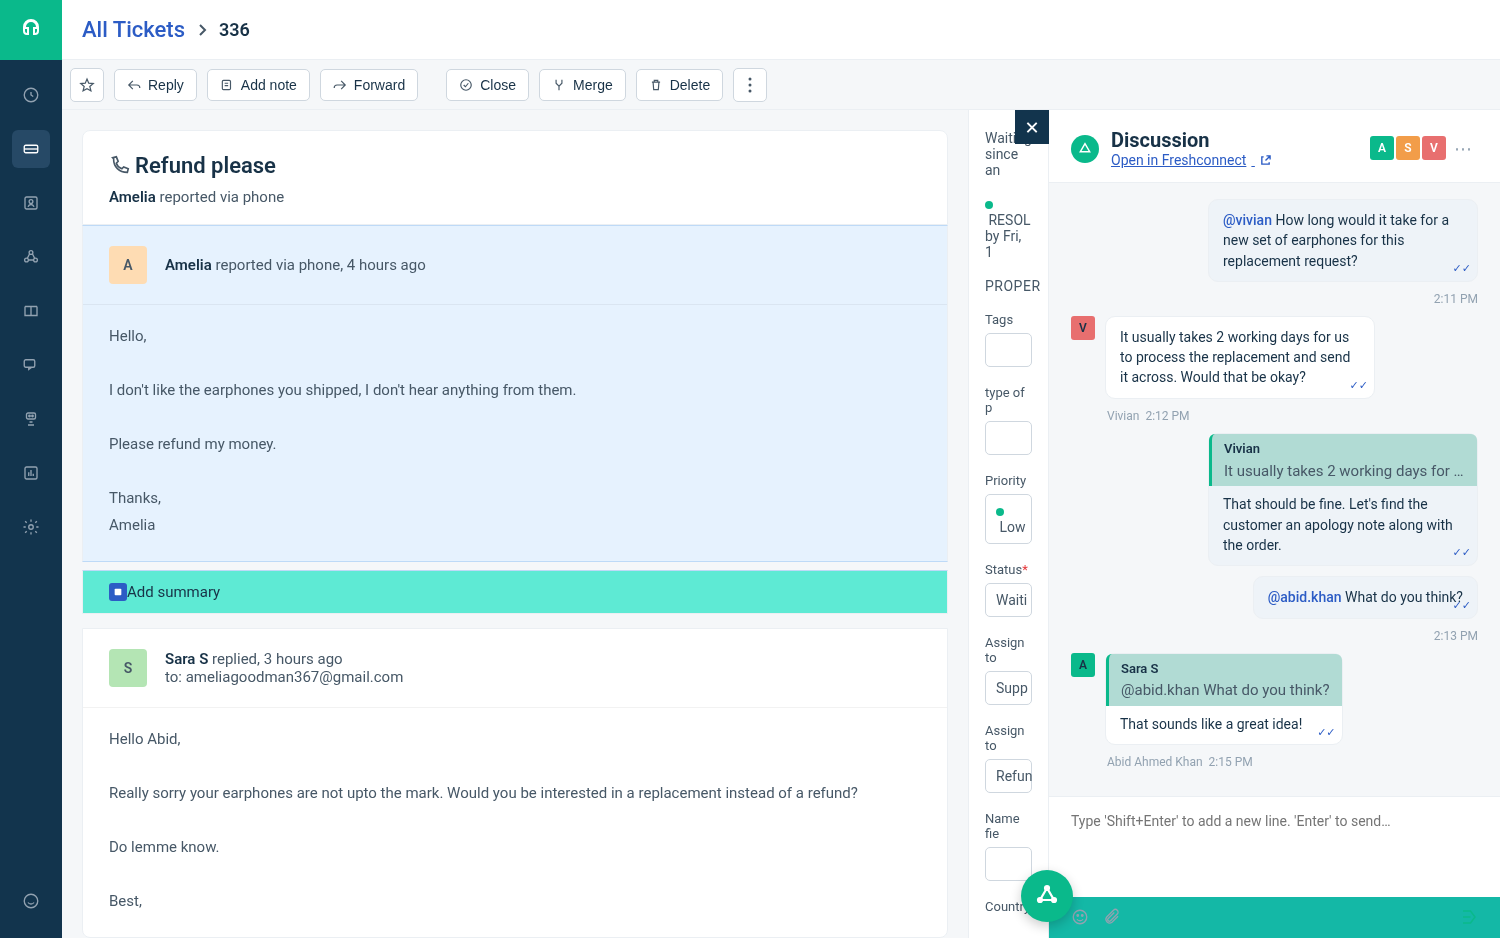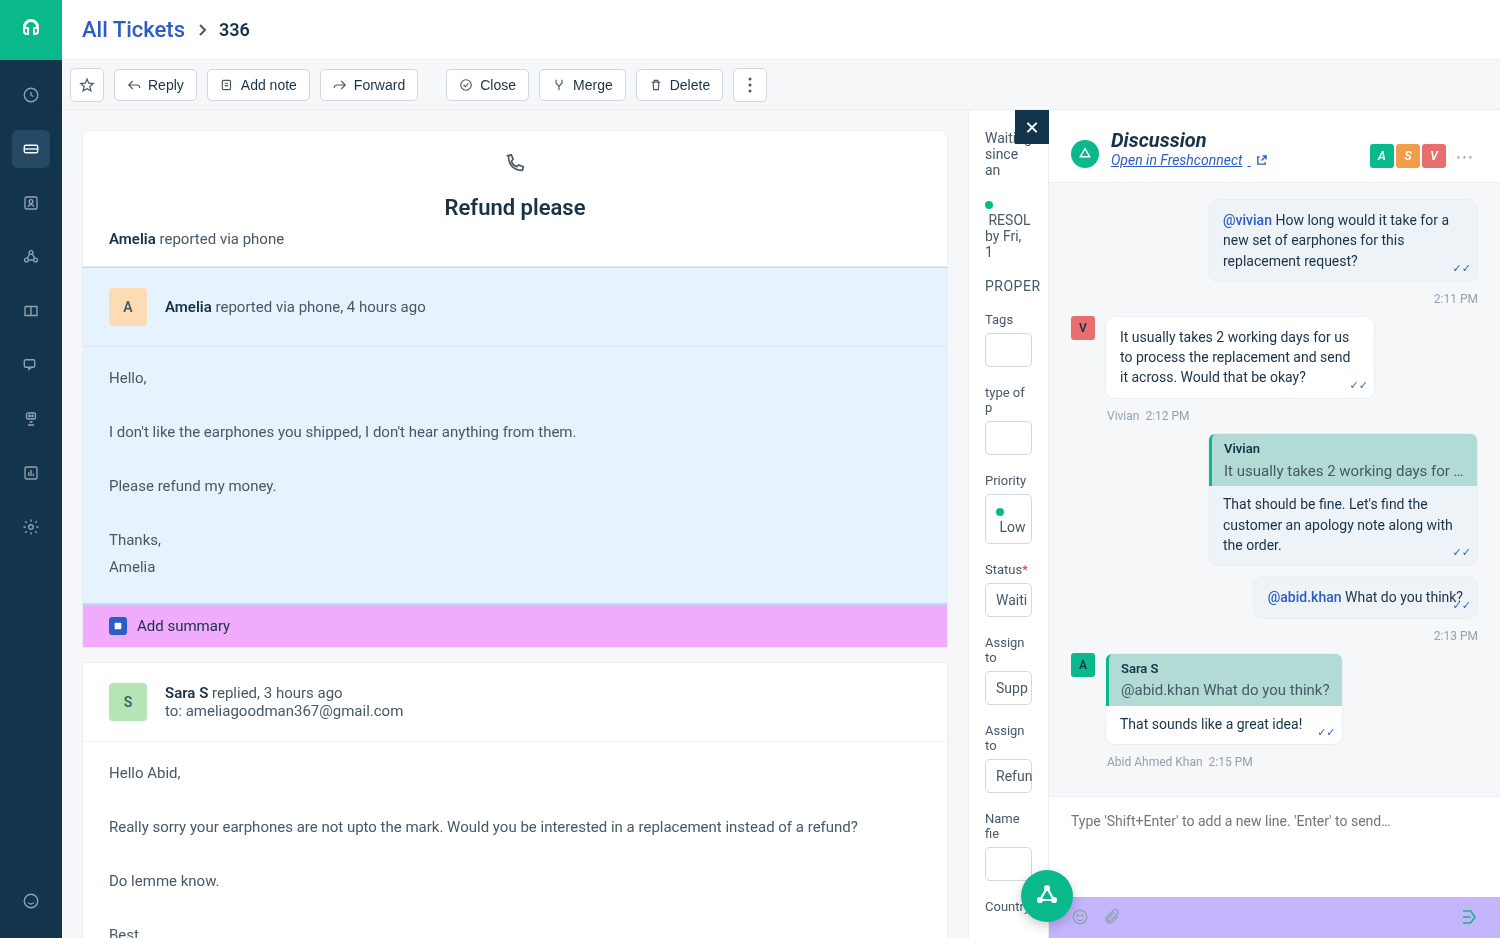--- a/index.html
+++ b/index.html
@@ -22,51 +22,51 @@
 .breadcrumb-current { font-size: 18px; color: #183247; font-weight: 600; }
 
 .toolbar { height: 50px; background: #f5f7f9; border-bottom: 1px solid #ebeff3; display: flex; align-items: center; padding: 0 8px; gap: 10px; }
 .tb-btn { background: #fff; border: 1px solid #cfd7df; border-radius: 5px; padding: 7px 12px; display: flex; align-items: center; gap: 7px; cursor: pointer; color: #183247; font-size: 14px; }
 .tb-icon-btn { background: #fff; border: 1px solid #cfd7df; border-radius: 5px; width: 34px; height: 34px; display: flex; align-items: center; justify-content: center; cursor: pointer; color: #475867; }
 
 .content-row { flex: 1; display: flex; min-height: 0; }
 
 .ticket-col { flex: 1; padding: 20px; overflow-y: auto; min-width: 0; }
 .ticket-header { background: #fff; border: 1px solid #ebeff3; border-radius: 8px 8px 0 0; padding: 22px 26px 18px; }
-.ticket-title-row { display: flex; align-items: center; gap: 20px; flex-direction: column; }
+.ticket-title-row { display: flex; align-items: center; gap: 4px; }
 .ticket-title { font-size: 22px; font-weight: 600; color: #183247; }
 .ticket-sub { margin-top: 10px; color: #475867; font-size: 15px; }
 .ticket-sub b { color: #183247; font-weight: 600; }
 
 .msg-card { background: #e6f2fe; border: 1px solid #bedaf7; border-right: 1px solid #ebeff3; border-left: 1px solid #ebeff3; }
 .msg-head { display: flex; align-items: center; gap: 18px; padding: 20px 26px; }
 .avatar-sq { width: 38px; height: 38px; border-radius: 4px; display: flex; align-items: center; justify-content: center; font-weight: 600; color: #475867; }
 .avatar-peach { background: #fedcb3; }
 .avatar-green { background: #b4e5b4; }
 .msg-head-txt { color: #475867; font-size: 15px; }
 .msg-head-txt b { color: #183247; font-weight: 600; }
 .msg-body { padding: 18px 26px 22px; color: #475867; line-height: 1.8; font-size: 15px; border-top: 1px solid rgba(0,0,0,0.05); }
-.add-summary { background: #f0abfc; border: 1px solid #ebeff3; border-top: 1px solid #bedaf7; padding: 12px 26px; display: flex; align-items: center; gap: 10px; color: #183247; font-size: 15px; }
+.add-summary { background: #5eead4; border: 1px solid #ebeff3; border-top: 1px solid #bedaf7; padding: 12px 26px; display: flex; align-items: center; color: #183247; font-size: 15px; margin-top: 8px; }
 .doc-ico { width: 18px; height: 18px; background: #2c5cc5; border-radius: 3px; display: flex; align-items: center; justify-content: center; }
 
 .reply-card { background: #fff; border: 1px solid #ebeff3; border-radius: 0 0 8px 8px; margin-top: 14px; }
 
 
 .props-col { width: 80px; background: #fff; border-left: 1px solid #ebeff3; padding: 20px 16px; overflow: hidden; flex-shrink: 0; }
 .props-row { margin-bottom: 18px; font-size: 14px; color: #475867; }
 .props-row .lbl { font-size: 13px; color: #475867; margin-bottom: 6px; display: block; }
 .props-input { width: 100%; border: 1px solid #cfd7df; border-radius: 5px; padding: 8px 10px; font-size: 14px; background: #fff; }
 .status-dot { width: 8px; height: 8px; border-radius: 50%; display: inline-block; }
 .dot-green { background: #0ab98b; }
 .req { color: #e43538; }
 
 
 .discussion { width: 452px; background: #fff; border-left: 1px solid #ebeff3; display: flex; flex-direction: column; position: relative; flex-shrink: 0; }
 .close-x { position: absolute; top: 0; left: -34px; width: 34px; height: 34px; background: #12344d; color: #fff; display: flex; align-items: center; justify-content: center; cursor: pointer; font-size: 18px; }
-.disc-header { padding: 18px 22px 14px; border-bottom: 1px solid #ebeff3; display: flex; align-items: flex-end; gap: 12px; font-style: italic; }
+.disc-header { padding: 18px 22px 14px; border-bottom: 1px solid #ebeff3; display: flex; align-items: center; gap: 12px; }
 .disc-logo { width: 28px; height: 28px; background: #0ab98b; border-radius: 50%; display: flex; align-items: center; justify-content: center; flex-shrink: 0; margin-top: 2px; }
 .disc-title { font-size: 20px; font-weight: 700; color: #183247; }
 .disc-link { color: #2c5cc5; text-decoration: underline; font-size: 14px; display: inline-flex; align-items: center; gap: 5px; }
 .disc-avatars { margin-left: auto; display: flex; align-items: center; gap: 2px; }
 .avatar-xs { width: 24px; height: 24px; border-radius: 3px; display: flex; align-items: center; justify-content: center; font-size: 12px; font-weight: 600; color: #fff; }
 .av-teal { background: #0ab98b; }
 .av-orange { background: #f29d49; }
 .av-red { background: #e86f6f; }
 .more-dots { color: #92a2b1; padding: 0 6px; cursor: pointer; font-size: 18px; }
 
@@ -78,21 +78,21 @@
 .mention { color: #2c5cc5; font-weight: 500; }
 .chat-meta { font-size: 12px; color: #92a2b1; margin-top: 3px; margin-bottom: 10px; }
 .chat-meta.right { text-align: right; }
 .chat-meta.left { margin-left: 36px; }
 .chat-avatar { width: 24px; height: 24px; border-radius: 3px; display: flex; align-items: center; justify-content: center; font-size: 12px; font-weight: 600; margin-right: 10px; flex-shrink: 0; }
 .quote-block { background: #b1dbd4; border-radius: 6px 6px 0 0; padding: 6px 12px 4px; font-size: 13px; margin: -10px -14px 8px -14px; border-left: 3px solid #0ab98b; }
 .quote-block .q-name { font-weight: 600; color: #183247; }
 .quote-block .q-txt { color: #475867; font-size: 15px; margin-top: 2px; overflow: hidden; text-overflow: ellipsis; white-space: nowrap; }
 .check-marks { position: absolute; bottom: 4px; right: 6px; color: #2c5cc5; font-size: 11px; }
 
-.disc-compose { border-top: 1px solid #ebeff3; background: #c4b5fd; }
+.disc-compose { border-top: 1px solid #ebeff3; background: #14b8a6; }
 .compose-ta { width: 100%; border: none; resize: none; padding: 16px 22px; font-size: 14px; color: #475867; height: 100px; outline: none; font-family: inherit; }
 .compose-bar { display: flex; align-items: center; padding: 8px 22px 12px; gap: 14px; }
 .compose-ico { color: #92a2b1; cursor: pointer; }
 .compose-send { margin-left: auto; color: #0ab98b; cursor: pointer; }
 
 .fab { position: absolute; bottom: 16px; left: -28px; width: 52px; height: 52px; background: #0ab98b; border-radius: 50%; display: flex; align-items: center; justify-content: center; box-shadow: 0 4px 12px rgba(0,0,0,0.2); cursor: pointer; }
 
 svg { display: block; }
 </style>
 </head>

